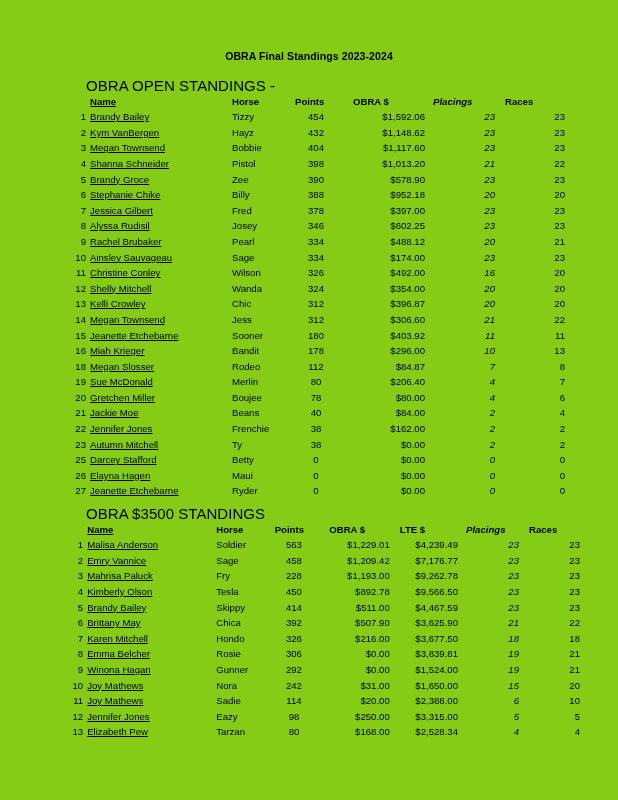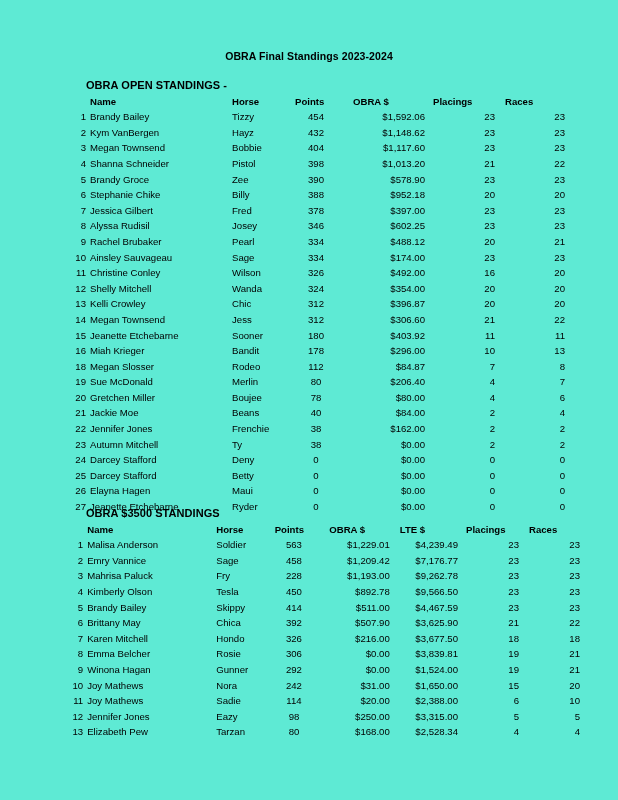--- a/index.html
+++ b/index.html
@@ -14,21 +14,21 @@
     overflow: hidden;
     font-family: "Liberation Sans", sans-serif;
     color: #000000;
     -webkit-font-smoothing: antialiased;
   }
 
   .page {
     position: relative;
     width: 618px;
     height: 800px;
-    background: #5eead4;
+    background: #84cc16;
     box-sizing: border-box;
     padding: 0;
   }
 
   
   .doc-title {
     position: absolute;
     left: 0;
     top: 50px;
     width: 618px;
@@ -41,22 +41,22 @@
   
   .table-block {
     position: absolute;
     left: 60px;
     width: 520px;
   }
   #block-open   { top: 78px; }
   #block-3500   { top: 506px; }
 
   .section-title {
-    font-size: 11px;
-    font-weight: bold;
+    font-size: 15px;
+    font-weight: normal;
     margin: 0 0 0 26px;
     padding: 0;
     line-height: 15.6px;
     letter-spacing: 0.05px;
     white-space: nowrap;
   }
 
   table.standings {
     border-collapse: collapse;
     border-spacing: 0;
@@ -76,26 +76,26 @@
     white-space: nowrap;
     vertical-align: baseline;
   }
 
   table.standings thead th {
     font-weight: bold;
   }
 
   
   .c-rank   { width: 26px;  text-align: right; padding-right: 4px !important; }
-  .c-name   { width: 132px; text-align: left; }
+  .c-name   { width: 132px; text-align: left; text-decoration: underline; }
   .c-horse  { width: 56px;  text-align: left; }
   .c-points { width: 52px;  text-align: center; }
   .c-obra   { width: 62px;  text-align: right; }
   .c-lte    { width: 62px;  text-align: right; }
-  .c-plac   { width: 60px;  text-align: right; }
+  .c-plac   { width: 60px;  text-align: right; font-style: italic; }
   .c-races  { width: 58px;  text-align: right; }
 
   
   thead .c-points, thead .c-obra, thead .c-lte, thead .c-plac, thead .c-races {
     text-align: left;
   }
   thead .c-points { padding-left: 6px !important; }
   thead .c-obra   { padding-left: 10px !important; }
   thead .c-lte    { padding-left: 10px !important; }
   thead .c-plac   { padding-left: 8px !important; }
@@ -331,29 +331,20 @@
             <td class="c-races">2</td>
           </tr>
           <tr>
             <td class="c-rank">23</td>
             <td class="c-name">Autumn Mitchell</td>
             <td class="c-horse">Ty</td>
             <td class="c-points">38</td>
             <td class="c-obra">$0.00</td>
             <td class="c-plac">2</td>
             <td class="c-races">2</td>
-          </tr>
-          <tr>
-            <td class="c-rank">24</td>
-            <td class="c-name">Darcey Stafford</td>
-            <td class="c-horse">Deny</td>
-            <td class="c-points">0</td>
-            <td class="c-obra">$0.00</td>
-            <td class="c-plac">0</td>
-            <td class="c-races">0</td>
           </tr>
           <tr>
             <td class="c-rank">25</td>
             <td class="c-name">Darcey Stafford</td>
             <td class="c-horse">Betty</td>
             <td class="c-points">0</td>
             <td class="c-obra">$0.00</td>
             <td class="c-plac">0</td>
             <td class="c-races">0</td>
           </tr>

